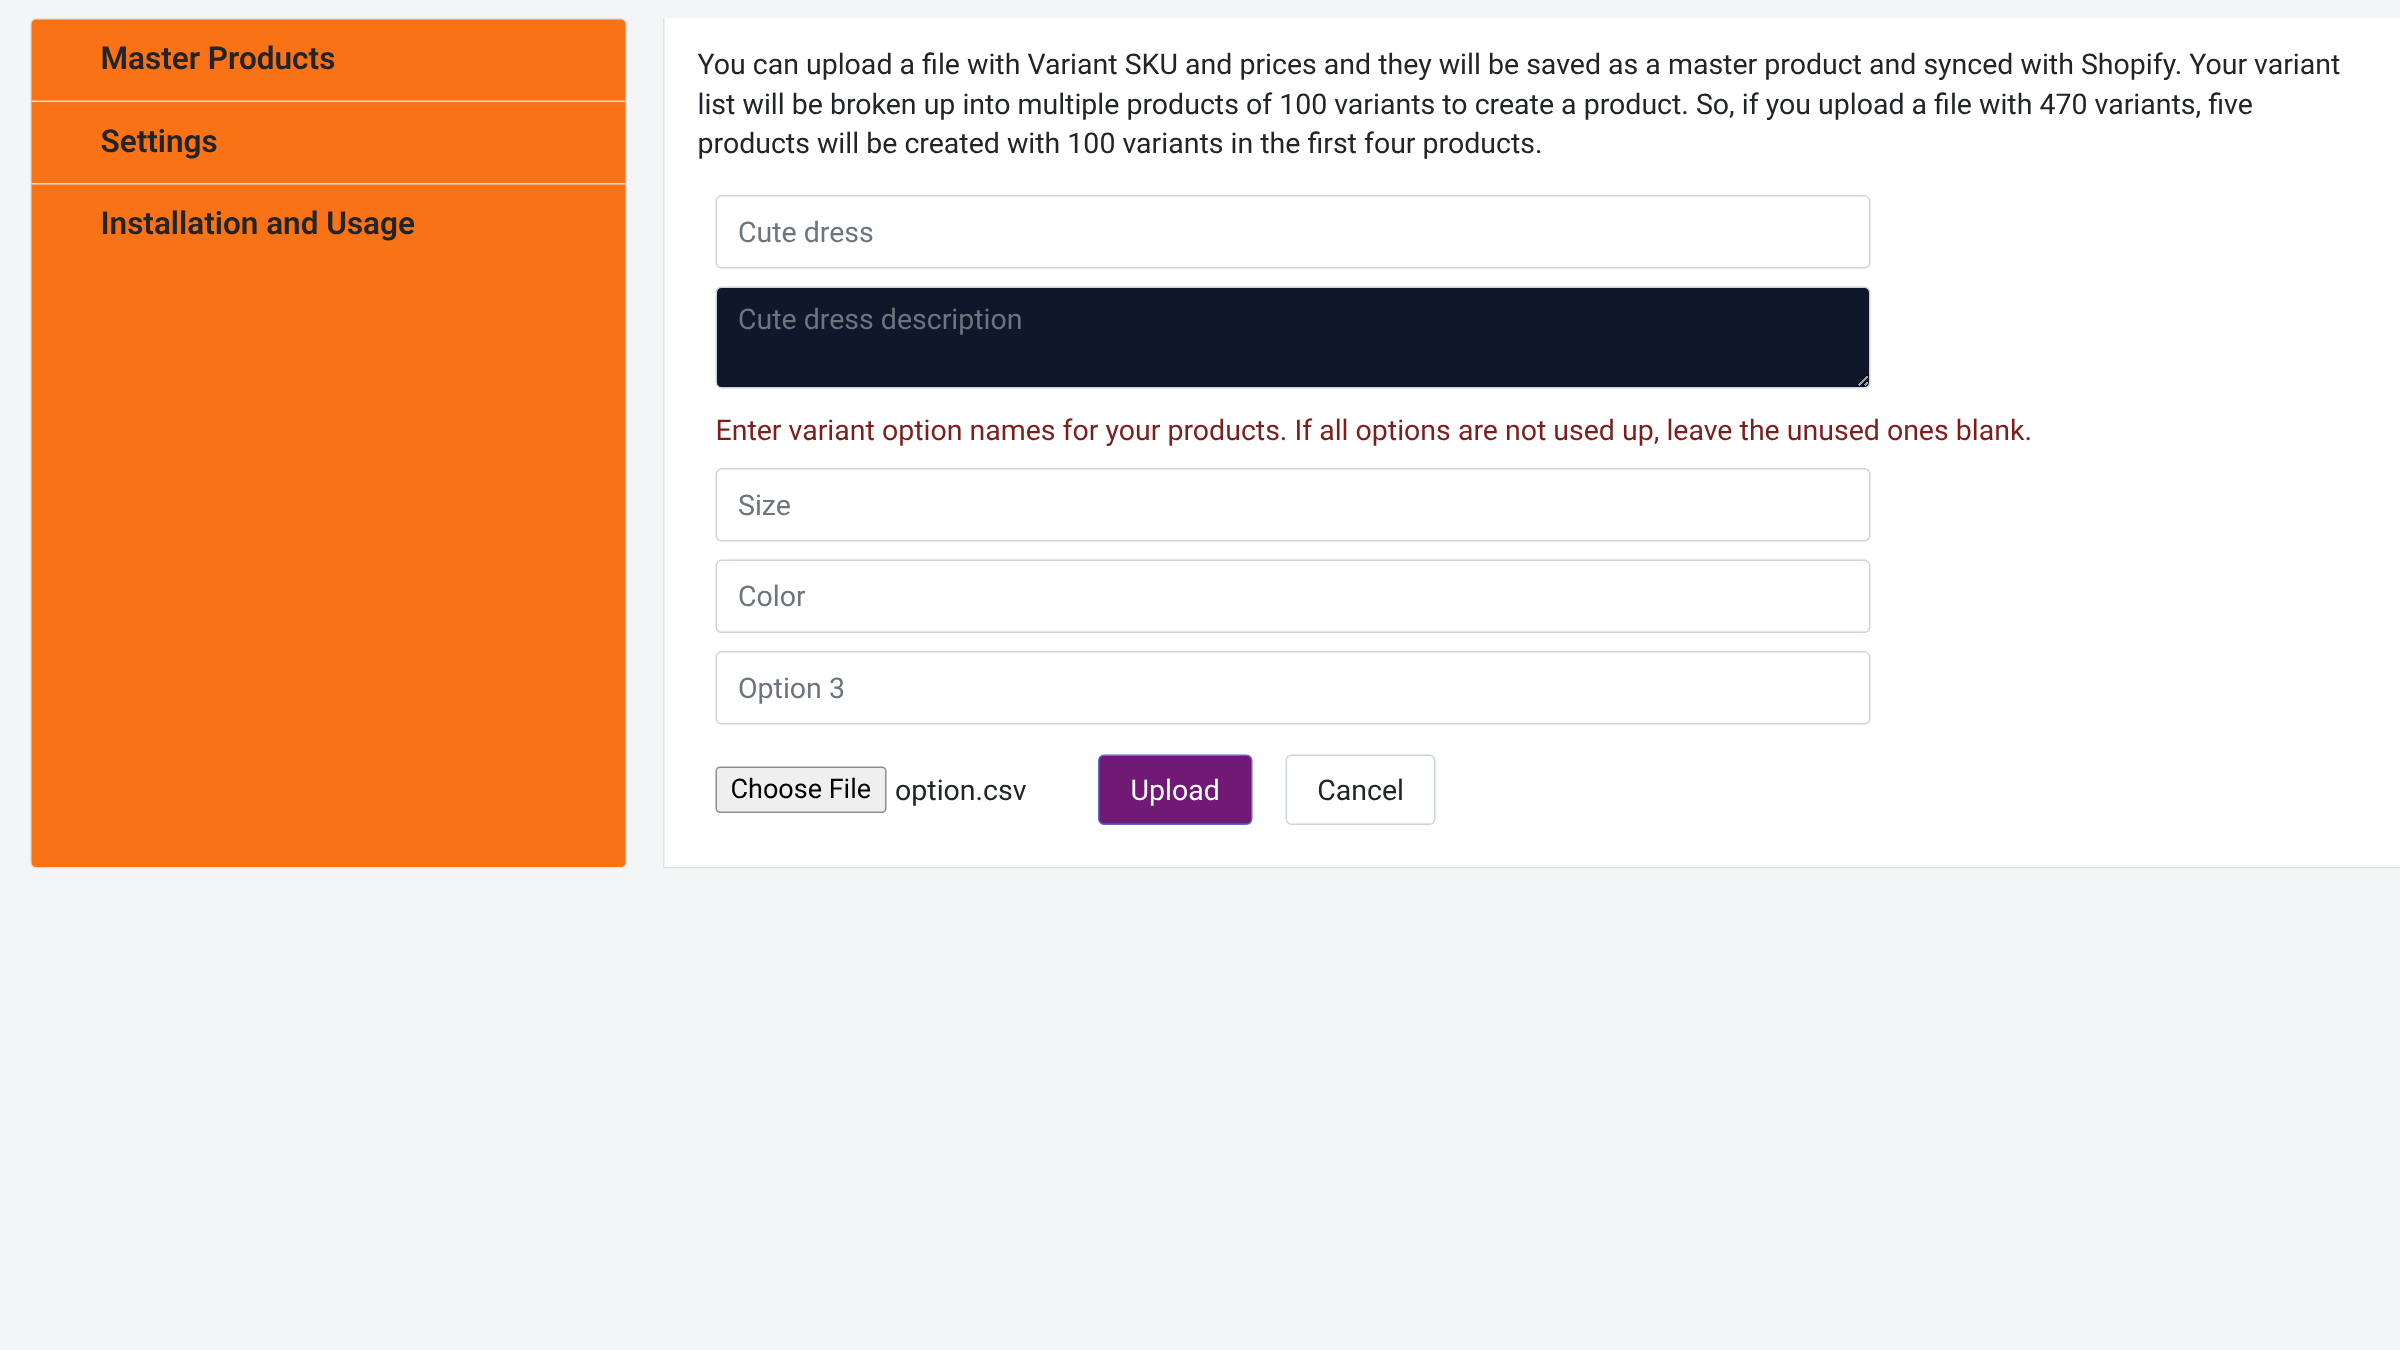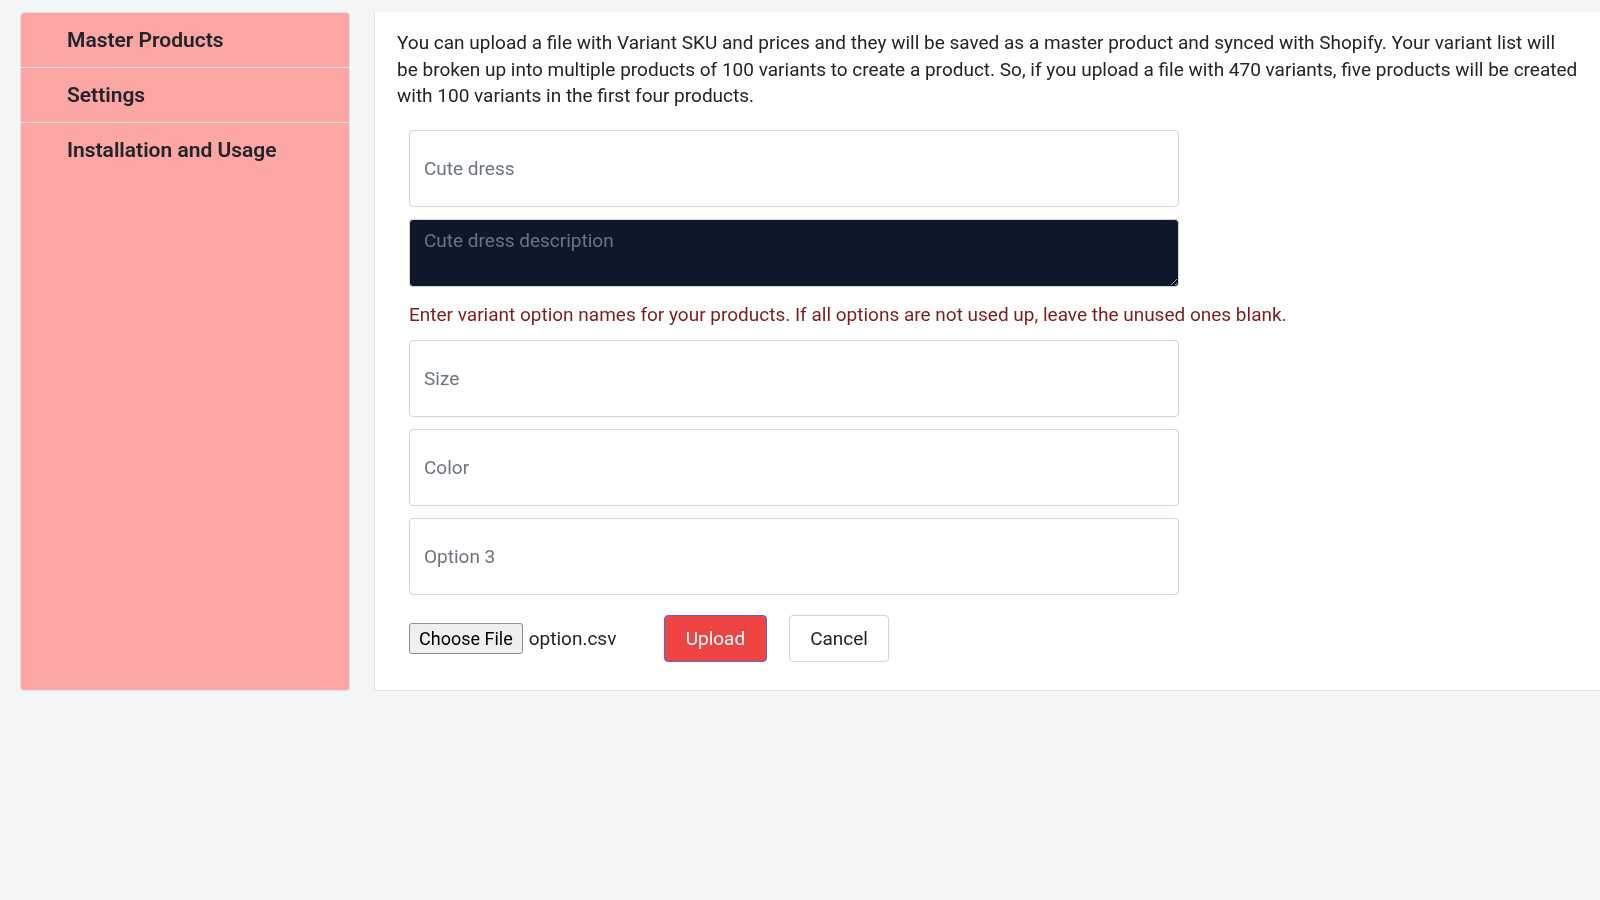--- a/index.html
+++ b/index.html
@@ -14,22 +14,22 @@
       width: 1600px;
       height: 900px;
       overflow: hidden;
     }
     .layout {
       display: flex;
       gap: 24px;
       padding: 12px 0 0 20px;
     }
     .sidebar {
-      width: 330px;
-      background: #fca5a5;
+      width: 398px;
+      background: #f97316;
       border: 1px solid #dfe3e8;
       border-radius: 4px;
       flex-shrink: 0;
     }
     .sidebar-item {
       padding: 15px 22px 15px 46px;
       font-size: 21px;
       font-weight: 600;
       color: #212529;
       border-bottom: 1px solid #dfe3e8;
@@ -60,21 +60,21 @@
       line-height: 1.4;
       margin-bottom: 20px;
       white-space: normal;
     }
     .form-area {
       padding-left: 12px;
     }
     .text-input {
       width: 770px;
       max-width: 770px;
-      padding: 26px 14px;
+      padding: 12px 14px;
       font-size: 19px;
       color: #6c757d;
       border: 1px solid #ced4da;
       border-radius: 4px;
       background: #fff;
       margin-bottom: 12px;
       font-family: inherit;
       display: block;
     }
     .text-input::placeholder {
@@ -131,21 +131,21 @@
     .btn-group {
       margin-left: auto;
       margin-right: 290px;
       display: flex;
       gap: 6px;
     }
     .btn-primary {
       padding: 11px 21px;
       font-size: 19px;
       color: #fff;
-      background: #ef4444;
+      background: #701a75;
       border: 1px solid #5c6ac4;
       border-radius: 4px;
       cursor: pointer;
       font-family: inherit;
     }
     .btn-secondary {
       padding: 9px 20px;
       font-size: 19px;
       color: #212529;
       background: #fff;

